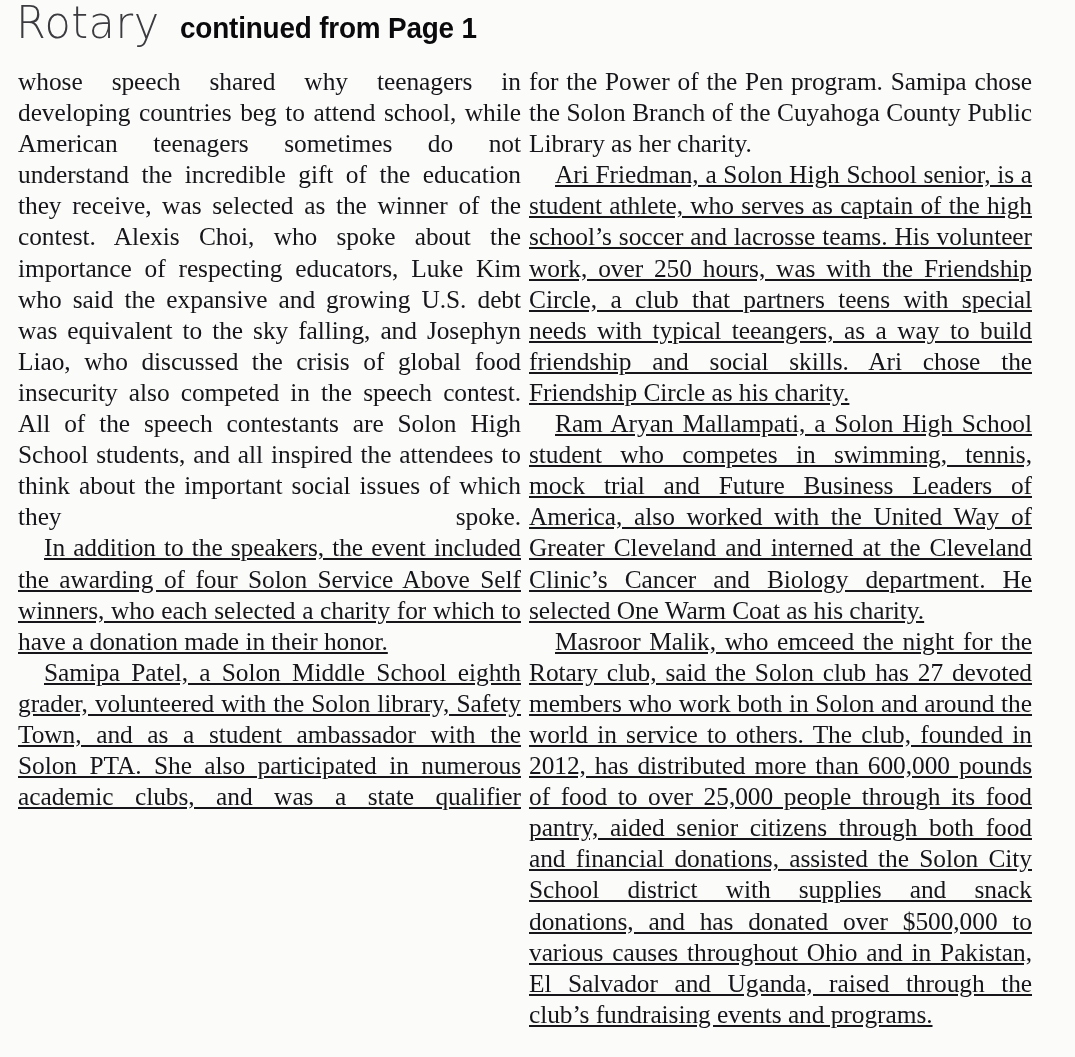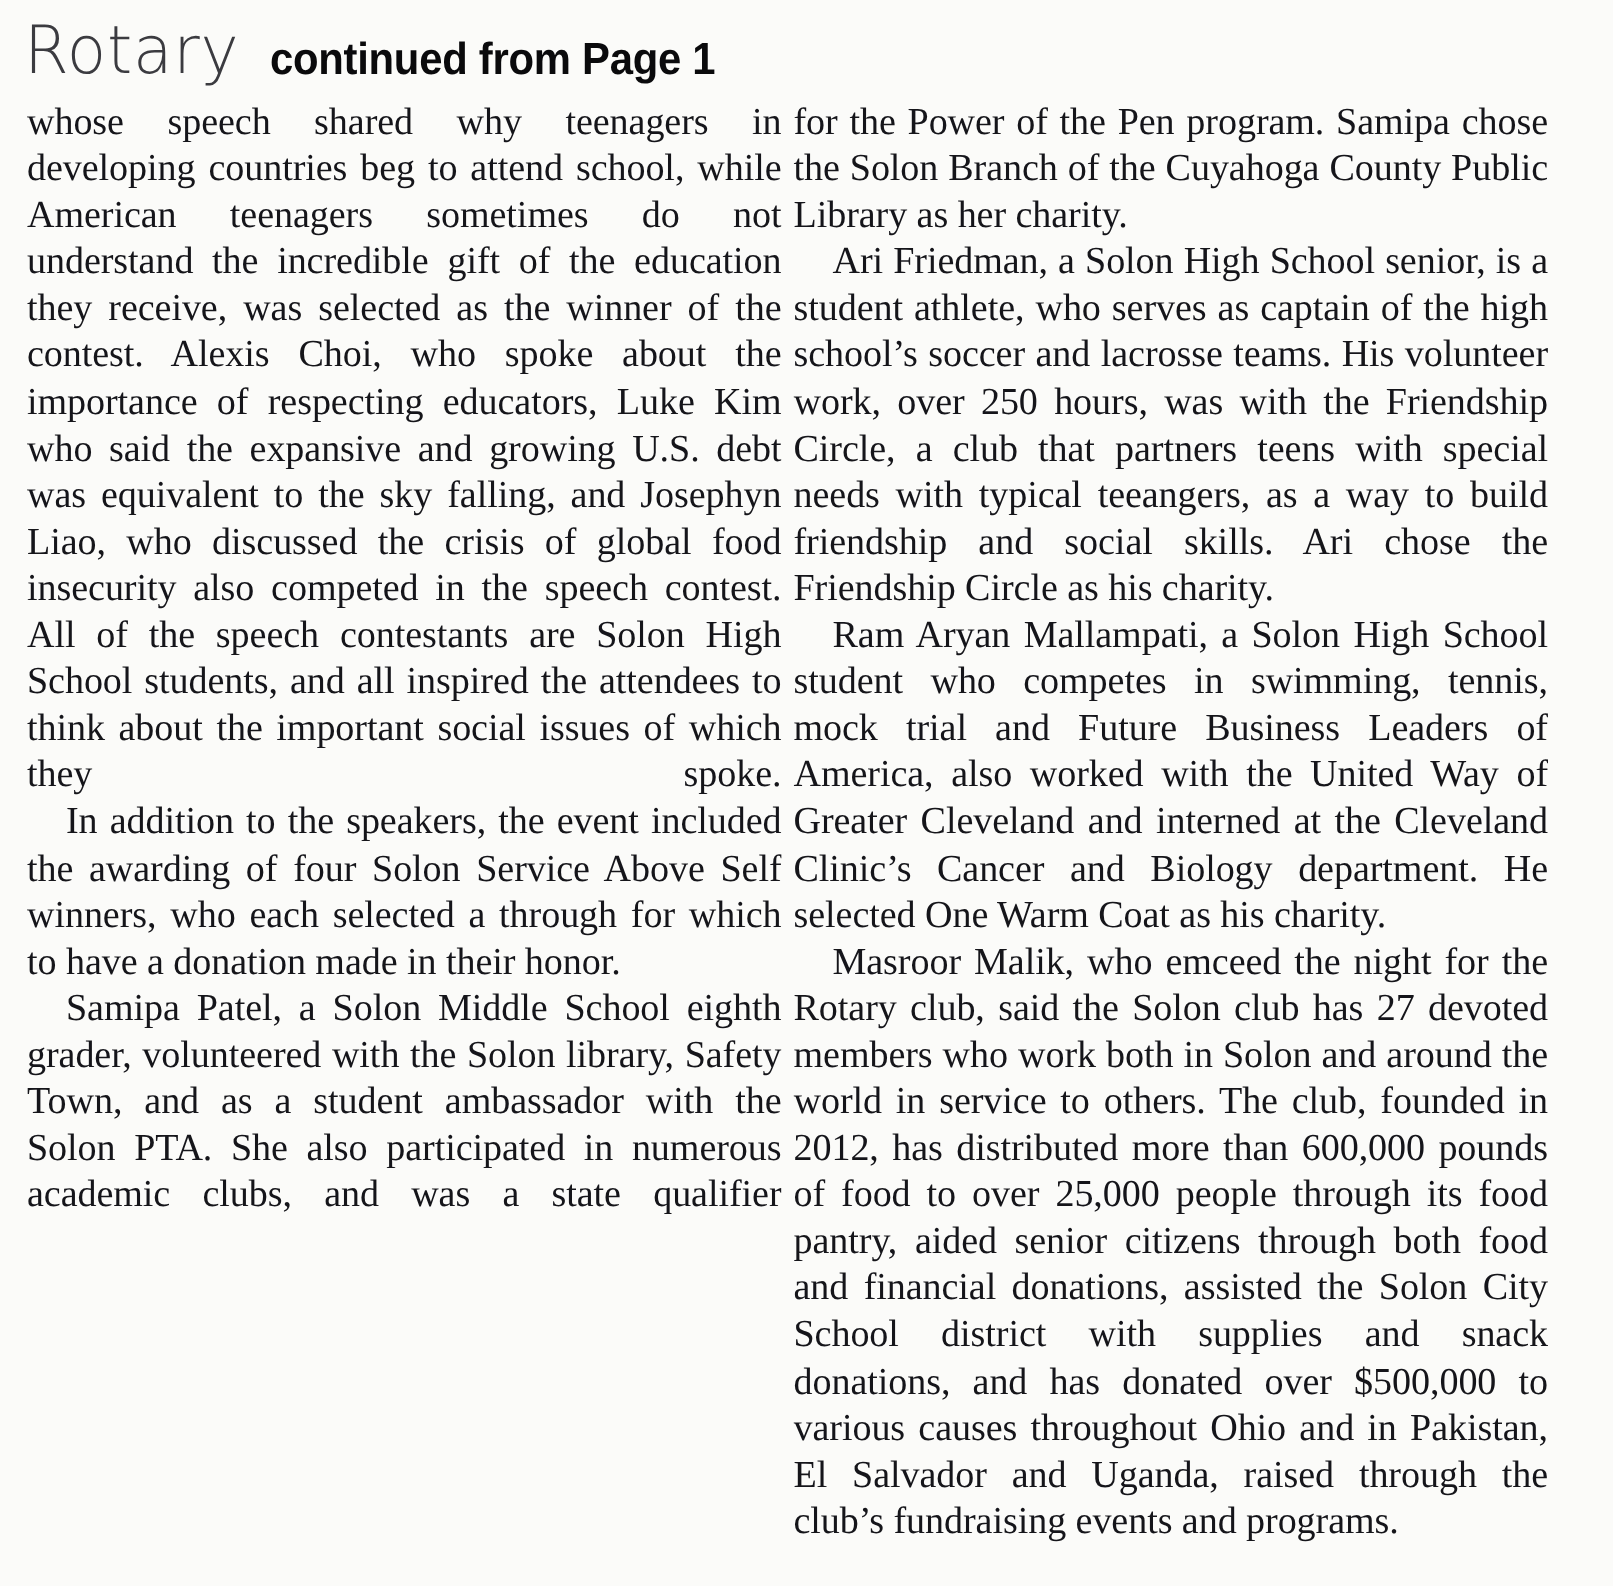--- a/index.html
+++ b/index.html
@@ -21,21 +21,21 @@
     width: 1075px;
     height: 1057px;
     box-sizing: border-box;
     padding: 0;
   }
 
   
   .jump-header {
     position: absolute;
     left: 16px;
-    top: 14px;
+    top: 2px;
     width: 520px;
     height: 62px;
     display: flex;
     align-items: baseline;
     gap: 20px;
     white-space: nowrap;
   }
   .jump-title {
     font-family: "DejaVu Sans", "Liberation Sans", sans-serif;
     font-weight: 300;
@@ -78,42 +78,42 @@
   .col p {
     margin: 0;
     text-align: justify;
     text-justify: inter-word;
     font-size: 25.4px;
     line-height: 31.1px;
     letter-spacing: -0.05px;
     word-spacing: 0px;
     hyphens: none;
   }
-  .col p.indent { text-indent: 26px; }
+  .col p.indent { text-indent: 26px; text-decoration: underline; }
   .col p.first  { text-indent: 0; }
 
   
   .col p { text-align-last: left; }
   
   .col p.runon { text-align-last: justify; }
 </style>
 </head>
 <body style="background: rgb(251, 251, 249);">
 
 <div class="page">
 
   <div class="jump-header">
     <span class="jump-title">Rotary</span>
     <span class="jump-cont">continued from Page 1</span>
   </div>
 
   <div class="columns">
     <div class="col col-left">
         <p class="first runon">whose speech shared why teenagers in developing countries beg to attend school, while American teenagers sometimes do not understand the incredible gift of the education they receive, was selected as the winner of the contest. Alexis Choi, who spoke about the importance of respecting educators, Luke Kim who said the expansive and growing U.S. debt was equivalent to the sky falling, and Josephyn Liao, who discussed the crisis of global food insecurity also competed in the speech contest. All of the speech contestants are Solon High School students, and all inspired the attendees to think about the important social issues of which they spoke.</p>
-        <p class="indent">In addition to the speakers, the event included the awarding of four Solon Service Above Self winners, who each selected a through for which to have a donation made in their honor.</p>
+        <p class="indent">In addition to the speakers, the event included the awarding of four Solon Service Above Self winners, who each selected a charity for which to have a donation made in their honor.</p>
         <p class="indent runon">Samipa Patel, a Solon Middle School eighth grader, volunteered with the Solon library, Safety Town, and as a student ambassador with the Solon PTA. She also participated in numerous academic clubs, and was a state qualifier</p>
       </div>
     <div class="col col-right">
         <p class="first">for the Power of the Pen program. Samipa chose the Solon Branch of the Cuyahoga County Public Library as her charity.</p>
         <p class="indent">Ari Friedman, a Solon High School senior, is a student athlete, who serves as captain of the high school’s soccer and lacrosse teams. His volunteer work, over 250 hours, was with the Friendship Circle, a club that partners teens with special needs with typical teeangers, as a way to build friendship and social skills. Ari chose the Friendship Circle as his charity.</p>
         <p class="indent">Ram Aryan Mallampati, a Solon High School student who competes in swimming, tennis, mock trial and Future Business Leaders of America, also worked with the United Way of Greater Cleveland and interned at the Cleveland Clinic’s Cancer and Biology department. He selected One Warm Coat as his charity.</p>
         <p class="indent">Masroor Malik, who emceed the night for the Rotary club, said the Solon club has 27 devoted members who work both in Solon and around the world in service to others. The club, founded in 2012, has distributed more than 600,000 pounds of food to over 25,000 people through its food pantry, aided senior citizens through both food and financial donations, assisted the Solon City School district with supplies and snack donations, and has donated over $500,000 to various causes throughout Ohio and in Pakistan, El Salvador and Uganda, raised through the club’s fundraising events and programs.</p>
       </div>
   </div>
 

